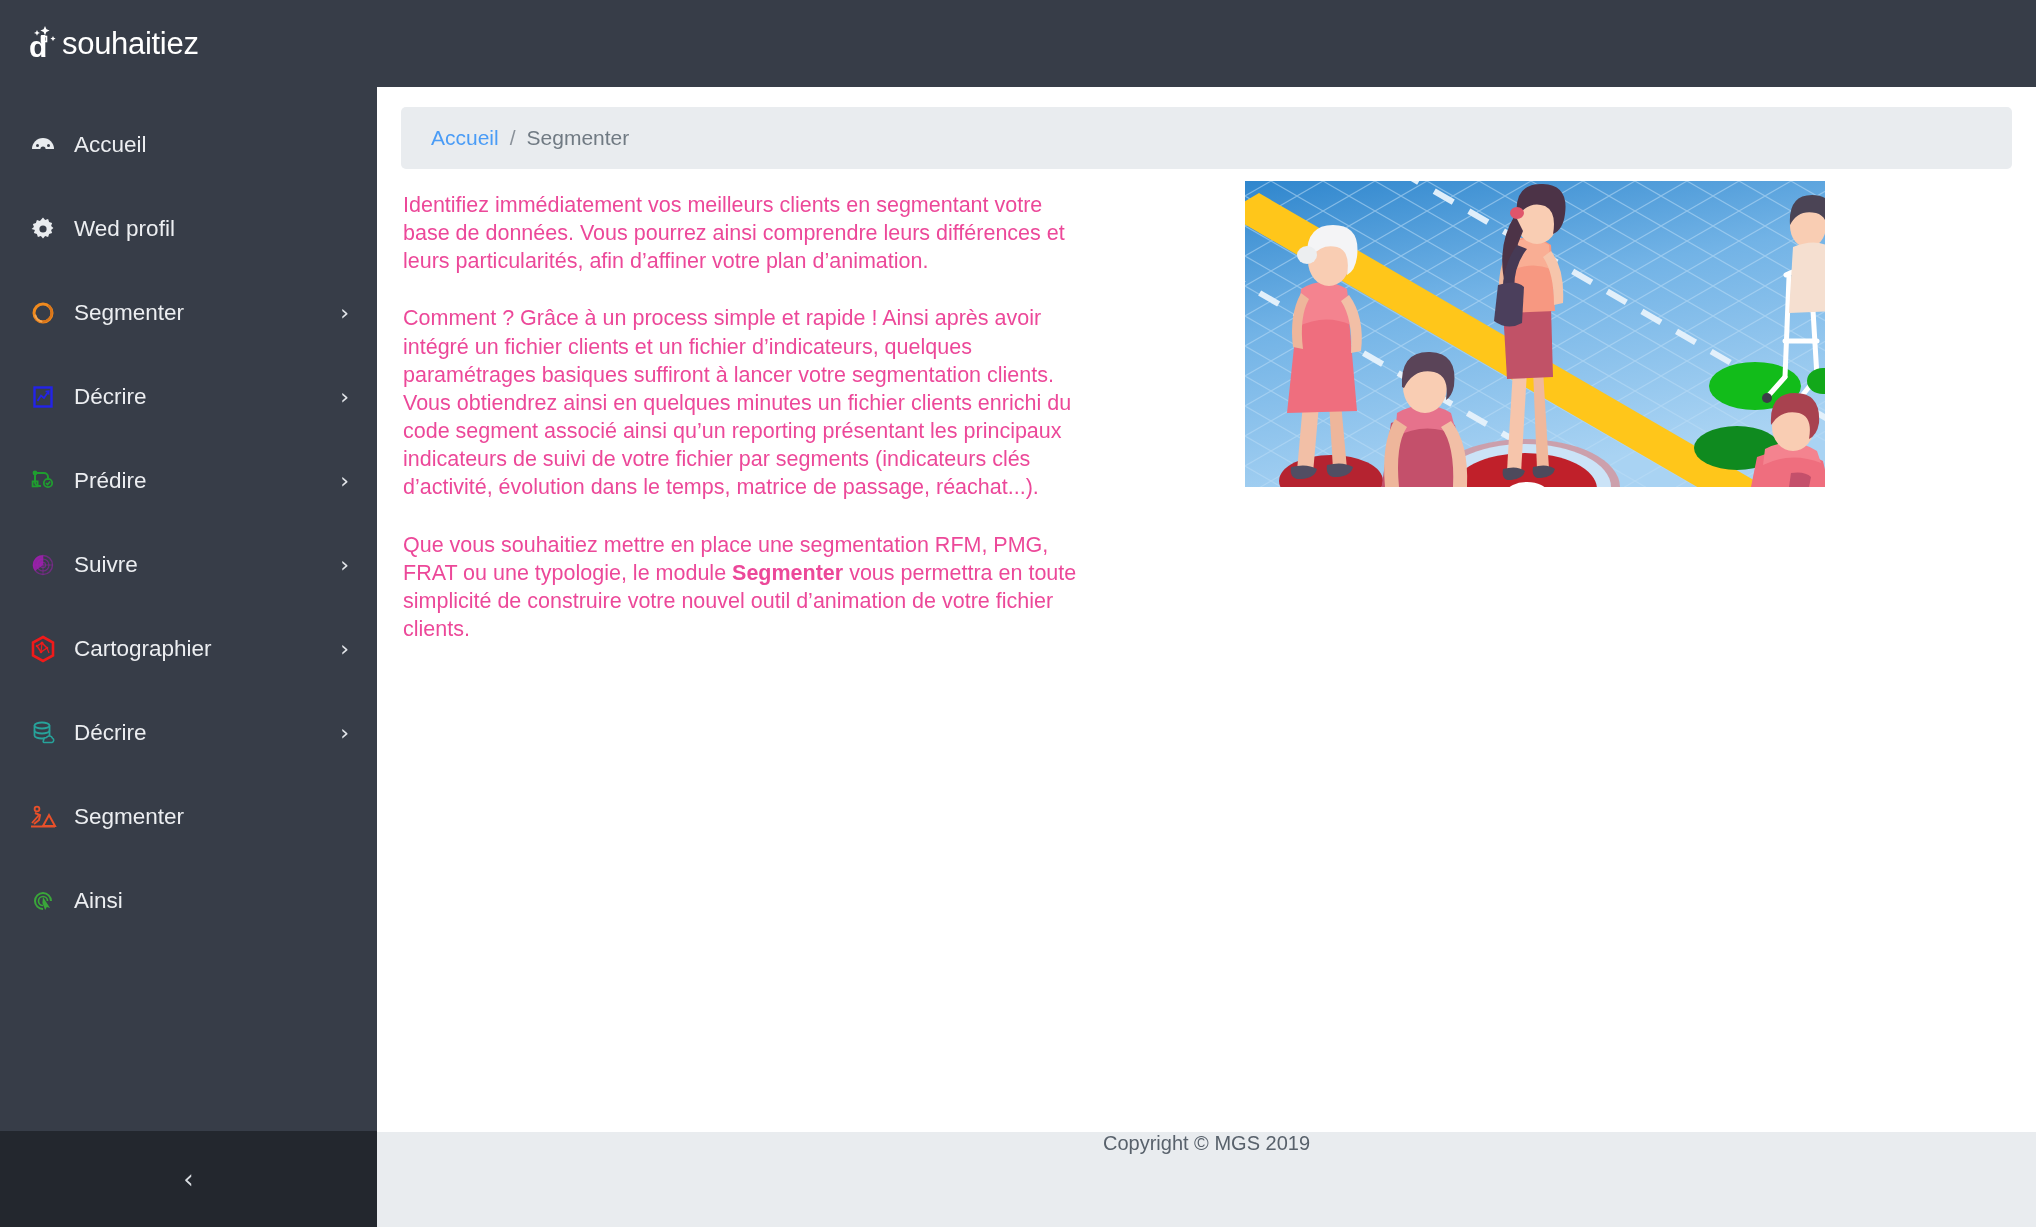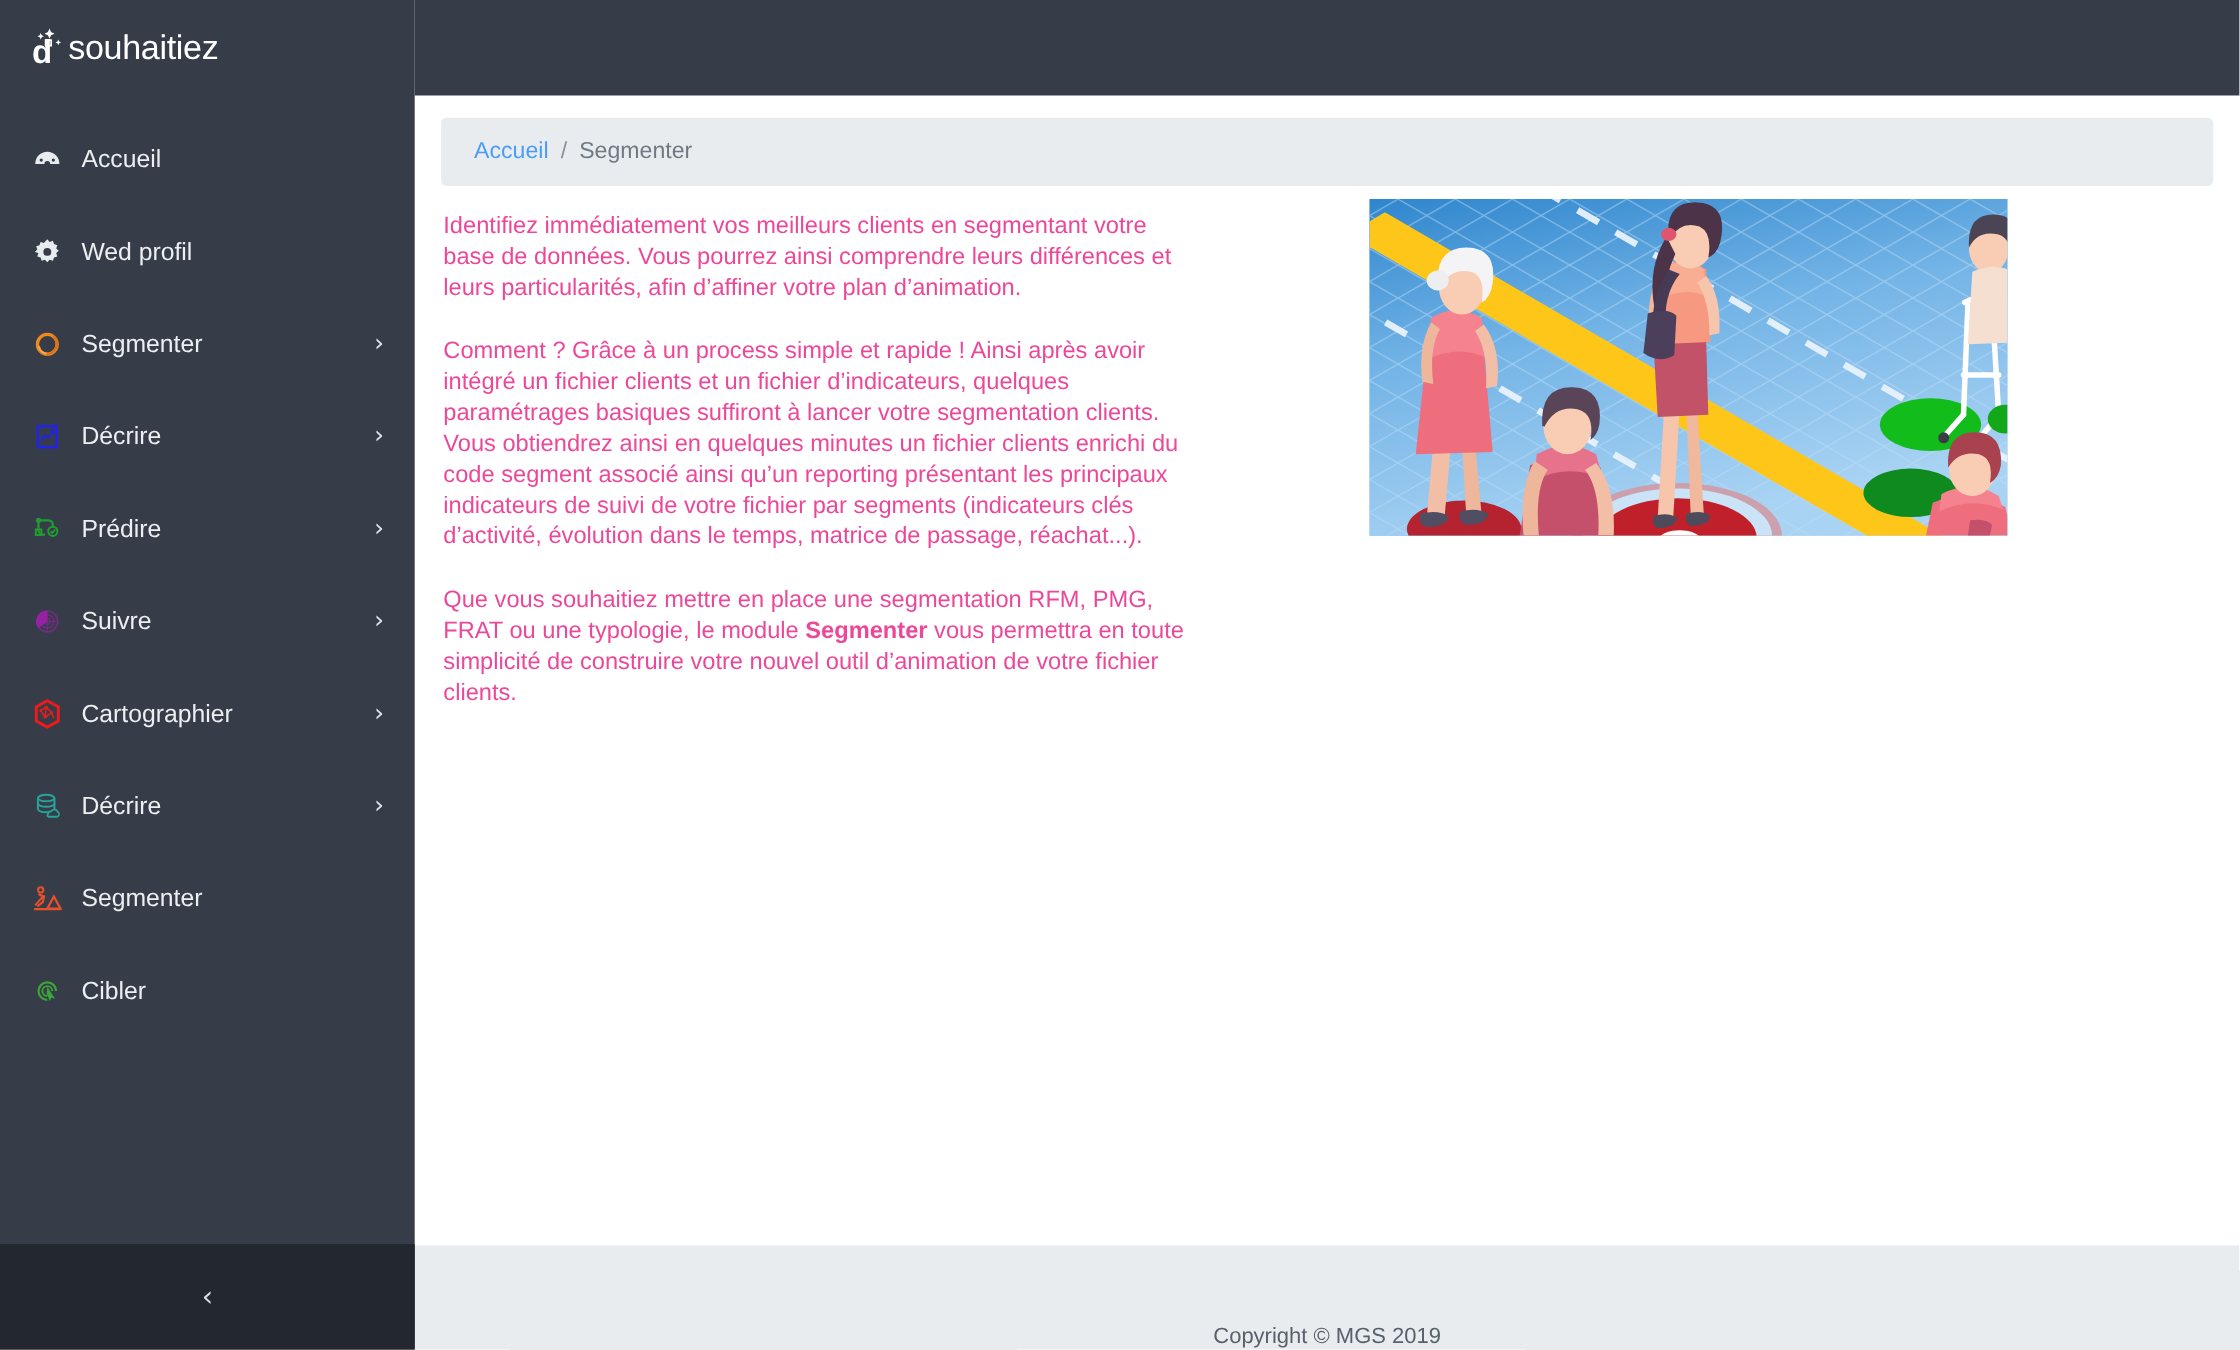--- a/index.html
+++ b/index.html
@@ -141,21 +141,21 @@
     width: 580px;
     height: 306px;
     overflow: hidden;
     background: linear-gradient(160deg, #2f82c8 0%, #5aa6e0 35%, #8cc3ee 75%, #a7d2f2 100%);
   }
   .illus svg { display: block; }
 
   .footer {
     height: 95px; flex: 0 0 95px;
     background: #e9ecef;
-    display: flex; align-items: flex-end; justify-content: center;
+    display: flex; align-items: flex-start; justify-content: center;
     color: #58616b;
     font-size: 20px;
   }
 </style>
 </head>
 <body>
 
 <div class="app">
 
   <aside class="sidebar">
@@ -301,21 +301,21 @@
 
 
       <div class="nav-item">
         <span class="nav-icon">
           <svg width="26" height="26" viewBox="0 0 26 26">
             <path d="M21 13 a8 8 0 1 0 -8 8" fill="none" stroke="#3aa63a" stroke-width="2"></path>
             <path d="M17.5 13 a4.5 4.5 0 1 0 -4.5 4.5" fill="none" stroke="#3aa63a" stroke-width="1.7"></path>
             <path d="M13 9 L20 20 L16.8 19 L15.2 22 L12.4 15 Z" fill="#3aa63a"></path>
           </svg>
         </span>
-        <span class="nav-label">Cibler</span>
+        <span class="nav-label">Ainsi</span>
         <span class="nav-chevron"></span>
       </div>
 
 
     </nav>
 
     <div class="sidebar-footer">
       <span class="collapse-chevron">‹</span>
     </div>
   </aside>

